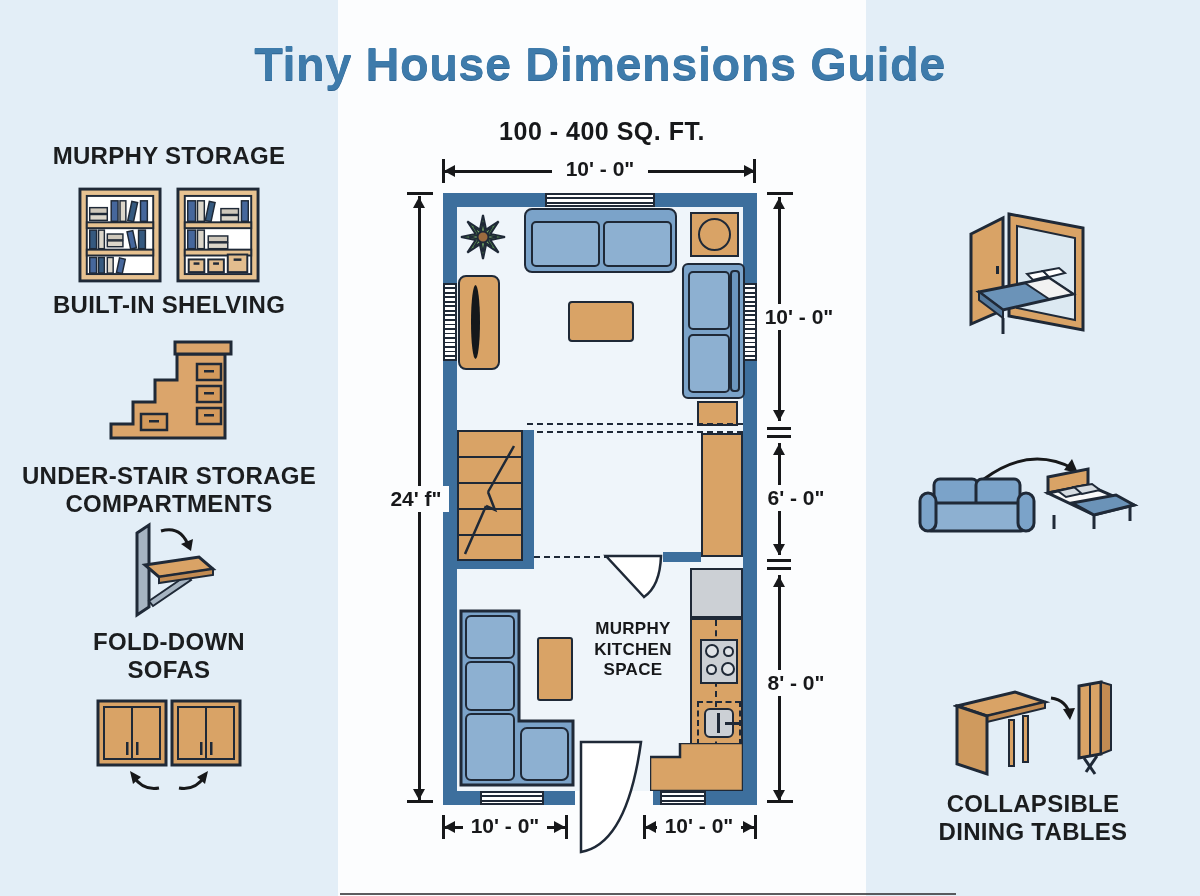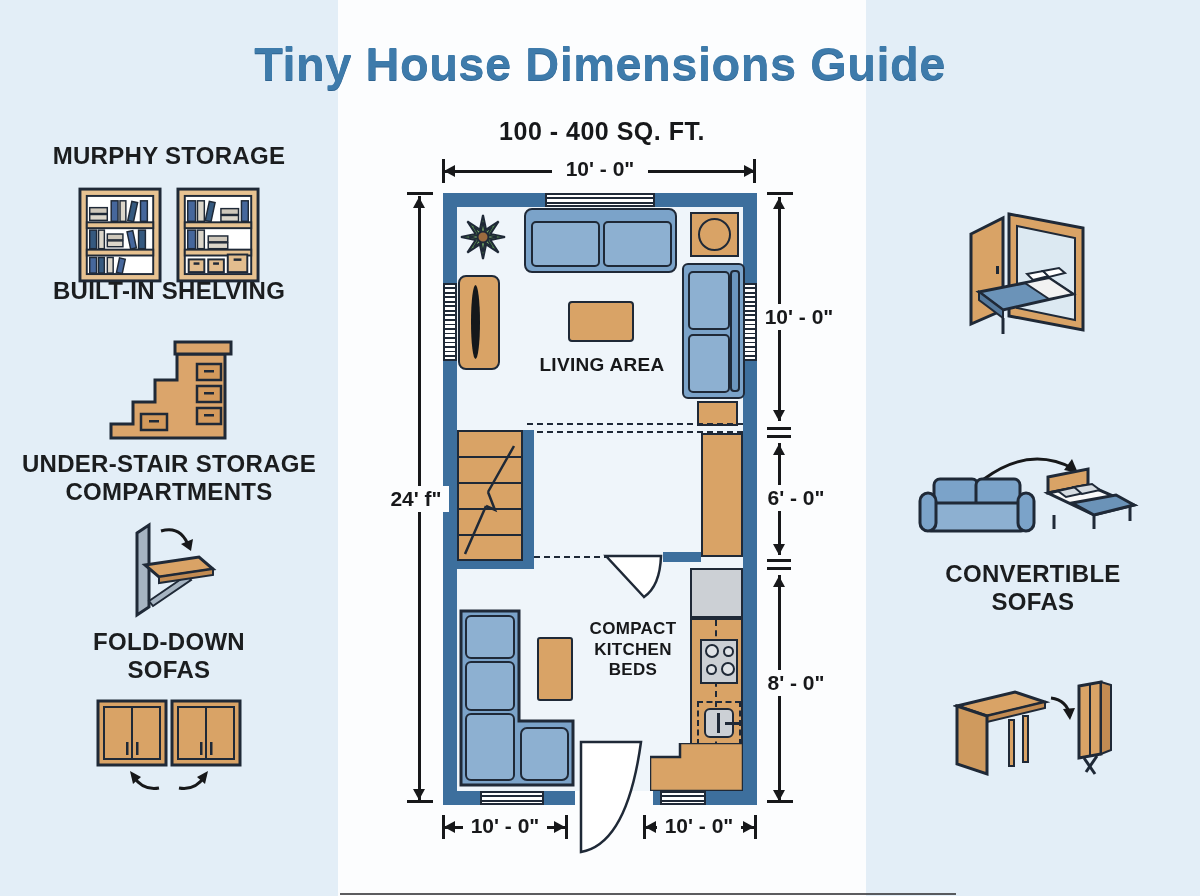--- a/index.html
+++ b/index.html
@@ -100,38 +100,38 @@
           <rect x="9" y="64" width="68" height="6" fill="#e7c291" stroke="#1f2937" stroke-width="2"></rect>
           <rect x="13" y="74" width="16" height="13" fill="#e2bd8e" stroke="#1f2937" stroke-width="2"></rect>
           <rect x="18" y="77" width="6" height="2.5" fill="#1f2937"></rect>
           <rect x="33" y="74" width="16" height="13" fill="#e2bd8e" stroke="#1f2937" stroke-width="2"></rect>
           <rect x="38" y="77" width="6" height="2.5" fill="#1f2937"></rect>
           <rect x="53" y="69" width="20" height="18" fill="#e2bd8e" stroke="#1f2937" stroke-width="2"></rect>
           <rect x="59" y="73" width="8" height="2.5" fill="#1f2937"></rect>
         </svg>
       </span>
     </div>
-    <div class="side-label" style="top:277px;">BUILT-IN SHELVING</div>
+    <div class="side-label" style="top:291px;">BUILT-IN SHELVING</div>
 
     <div class="iconwrap" style="top:336px;height:106px;">
       <svg width="128" height="102" viewBox="0 0 128 102">
         <path d="M6,100 V86 H28 V64 H50 V42 H72 V16 H120 V100 Z" fill="#dba56b" stroke="#1f2937" stroke-width="3"></path>
         <rect x="70" y="4" width="56" height="12" fill="#dba56b" stroke="#1f2937" stroke-width="3"></rect>
         <rect x="92" y="26" width="24" height="16" fill="#d49a5c" stroke="#1f2937" stroke-width="2.5"></rect>
         <rect x="99" y="32" width="10" height="2.5" fill="#1f2937"></rect>
         <rect x="92" y="48" width="24" height="16" fill="#d49a5c" stroke="#1f2937" stroke-width="2.5"></rect>
         <rect x="99" y="54" width="10" height="2.5" fill="#1f2937"></rect>
         <rect x="92" y="70" width="24" height="16" fill="#d49a5c" stroke="#1f2937" stroke-width="2.5"></rect>
         <rect x="99" y="76" width="10" height="2.5" fill="#1f2937"></rect>
         <rect x="36" y="76" width="26" height="16" fill="#d49a5c" stroke="#1f2937" stroke-width="2.5"></rect>
         <rect x="44" y="82" width="10" height="2.5" fill="#1f2937"></rect>
       </svg>
     </div>
     <div class="side-label" style="top:450px;">
-      <div style="width:320px;">UNDER-STAIR STORAGE COMPARTMENTS</div>
+      <div style="width:320px;margin-top:12px;">UNDER-STAIR STORAGE COMPARTMENTS</div>
     </div>
 
     <div class="iconwrap" style="top:518px;height:104px;">
       <svg width="96" height="102" viewBox="0 0 96 102">
         <polygon points="16,14 28,6 28,88 16,96" fill="#a6b4c2" stroke="#1f2937" stroke-width="3"></polygon>
         <polygon points="28,82 66,56 70,61 32,87" fill="#a6b4c2" stroke="#1f2937" stroke-width="2"></polygon>
         <polygon points="24,46 78,38 92,50 38,58" fill="#d9a366" stroke="#1f2937" stroke-width="3"></polygon>
         <polygon points="38,58 92,50 92,56 38,64" fill="#c28b52" stroke="#1f2937" stroke-width="2"></polygon>
         <path d="M40,12 Q60,6 68,28" fill="none" stroke="#17181a" stroke-width="3"></path>
         <polygon points="70,32 60,25 72,20" fill="#17181a"></polygon>
@@ -190,40 +190,40 @@
         <polygon points="130,34 170,26 170,42 130,50" fill="#d9a366" stroke="#1f2937" stroke-width="3"></polygon>
         <polygon points="130,50 170,42 216,62 176,72" fill="#fafafa" stroke="#1f2937" stroke-width="3"></polygon>
         <polygon points="140,48 158,44 166,50 148,54" fill="#d7dde2" stroke="#1f2937" stroke-width="2"></polygon>
         <polygon points="156,44 174,41 182,47 164,51" fill="#d7dde2" stroke="#1f2937" stroke-width="2"></polygon>
         <polygon points="154,60 198,52 216,62 176,72" fill="#6b93b8" stroke="#1f2937" stroke-width="3"></polygon>
         <line x1="136" y1="72" x2="136" y2="86" stroke="#1f2937" stroke-width="3"></line>
         <line x1="176" y1="72" x2="176" y2="86" stroke="#1f2937" stroke-width="3"></line>
         <line x1="212" y1="63" x2="212" y2="78" stroke="#1f2937" stroke-width="3"></line>
       </svg>
     </div>
-    <div class="side-label" style="top:560px;">
-      <div style="width:200px;">CONVERTIBLE SOFAS</div>
-    </div>
 
     <div class="iconwrap" style="top:668px;height:118px;">
       <svg width="160" height="114" viewBox="0 0 160 114">
         <polygon points="56,50 61,50 61,96 56,96" fill="#d9a366" stroke="#1f2937" stroke-width="2"></polygon>
         <polygon points="70,46 75,46 75,92 70,92" fill="#d9a366" stroke="#1f2937" stroke-width="2"></polygon>
         <polygon points="4,36 62,22 92,32 34,46" fill="#d9a366" stroke="#1f2937" stroke-width="3"></polygon>
         <polygon points="34,46 92,32 92,38 34,52" fill="#c28b52" stroke="#1f2937" stroke-width="2"></polygon>
         <polygon points="4,36 34,46 34,104 4,94" fill="#cf9a5e" stroke="#1f2937" stroke-width="3"></polygon>
         <path d="M98,28 Q114,30 117,46" fill="none" stroke="#17181a" stroke-width="3"></path>
         <polygon points="117,50 110,39 122,38" fill="#17181a"></polygon>
         <polygon points="126,16 148,12 148,84 126,88" fill="#d9a366" stroke="#1f2937" stroke-width="3"></polygon>
         <polygon points="148,12 158,15 158,80 148,84" fill="#c28b52" stroke="#1f2937" stroke-width="2"></polygon>
         <line x1="137" y1="14" x2="137" y2="86" stroke="#1f2937" stroke-width="2"></line>
         <line x1="131" y1="88" x2="142" y2="104" stroke="#1f2937" stroke-width="3"></line>
         <line x1="144" y1="86" x2="133" y2="102" stroke="#1f2937" stroke-width="3"></line>
       </svg>
     </div>
+    <div class="side-label" style="top:790px;">
+      <div style="width:240px;">COLLAPSIBLE DINING TABLES</div>
+    </div>
   </div>
 
   <div class="h-title">Tiny House Dimensions Guide</div>
   <div class="subtitle">100 - 400 SQ. FT.</div>
 
   <div id="plan">
 
     <div class="window" style="left:88px;top:-14px;width:110px;height:14px;"></div>
     <div class="window" style="left:-14px;top:76px;width:14px;height:78px;"></div>
     <div class="window" style="left:286px;top:76px;width:14px;height:78px;"></div>
@@ -247,21 +247,20 @@
     <div class="bluef" style="position:absolute;left:225px;top:56px;width:63px;height:136px;border-radius:6px;">
       <div class="cushion" style="left:4px;top:6px;width:42px;height:59px;"></div>
       <div class="cushion" style="left:4px;top:69px;width:42px;height:59px;"></div>
       <div style="position:absolute;right:3px;top:5px;bottom:5px;width:10px;background:#6b95bd;border:2px solid #1f2937;border-radius:4px;"></div>
     </div>
     <div class="wood" style="position:absolute;left:240px;top:194px;width:41px;height:25px;"></div>
     <div class="wood" style="position:absolute;left:1px;top:68px;width:42px;height:95px;border-radius:8px;">
       <div style="position:absolute;left:11px;top:8px;width:9px;height:74px;background:#15181b;border-radius:50%;"></div>
     </div>
     <div class="wood" style="position:absolute;left:111px;top:94px;width:66px;height:41px;border-radius:4px;"></div>
-    <div class="plan-label" style="left:50px;top:146px;width:190px;font-size:19px;">LIVING AREA</div>
 
     <div class="dashline" style="left:70px;top:216px;width:216px;"></div>
     <div class="dashline" style="left:70px;top:224px;width:216px;"></div>
 
     <div class="wallpiece" style="left:66px;top:223px;width:11px;height:139px;"></div>
     <div class="wallpiece" style="left:0;top:354px;width:77px;height:8px;"></div>
     <div class="wood" style="position:absolute;left:0;top:223px;width:66px;height:131px;">
       <div style="position:absolute;left:0;top:24px;width:100%;border-top:2.5px solid #1f2937;"></div>
       <div style="position:absolute;left:0;top:50px;width:100%;border-top:2.5px solid #1f2937;"></div>
       <div style="position:absolute;left:0;top:76px;width:100%;border-top:2.5px solid #1f2937;"></div>
@@ -284,21 +283,21 @@
     <span class="abs" style="left:0;top:400px;">
       <svg width="120" height="182" viewBox="0 0 120 182">
         <path d="M4,4 H62 V114 H116 V178 H4 Z" fill="#7ba3c9" stroke="#1f2937" stroke-width="3"></path>
         <rect x="9" y="9" width="48" height="42" rx="5" fill="#8db0d1" stroke="#1f2937" stroke-width="2"></rect>
         <rect x="9" y="55" width="48" height="48" rx="5" fill="#8db0d1" stroke="#1f2937" stroke-width="2"></rect>
         <rect x="9" y="107" width="48" height="66" rx="5" fill="#8db0d1" stroke="#1f2937" stroke-width="2"></rect>
         <rect x="64" y="121" width="47" height="52" rx="6" fill="#8db0d1" stroke="#1f2937" stroke-width="2"></rect>
       </svg>
     </span>
     <div class="wood" style="position:absolute;left:80px;top:430px;width:36px;height:64px;border-radius:3px;"></div>
-    <div class="plan-label" style="left:112px;top:412px;width:128px;">COMPACT KITCHEN BEDS</div>
+    <div class="plan-label" style="left:112px;top:412px;width:128px;">MURPHY KITCHEN SPACE</div>
 
     <div style="position:absolute;left:233px;top:361px;width:53px;height:50px;background:#ccd0d5;border:2.5px solid #1f2937;"></div>
     <div class="wood" style="position:absolute;left:233px;top:411px;width:53px;height:172px;">
       <div style="position:absolute;left:23px;top:0;bottom:0;border-left:2.5px dashed #1f2937;"></div>
     </div>
     <div style="position:absolute;left:243px;top:432px;width:38px;height:45px;background:#ccd0d5;border:2.5px solid #1f2937;">
       <div style="position:absolute;left:3px;top:3px;width:14px;height:14px;border:2.5px solid #1f2937;border-radius:50%;background:#e0e3e7;"></div>
       <div style="position:absolute;left:21px;top:5px;width:11px;height:11px;border:2.5px solid #1f2937;border-radius:50%;background:#e0e3e7;"></div>
       <div style="position:absolute;left:4px;top:23px;width:11px;height:11px;border:2.5px solid #1f2937;border-radius:50%;background:#e0e3e7;"></div>
       <div style="position:absolute;left:19px;top:21px;width:14px;height:14px;border:2.5px solid #1f2937;border-radius:50%;background:#e0e3e7;"></div>

